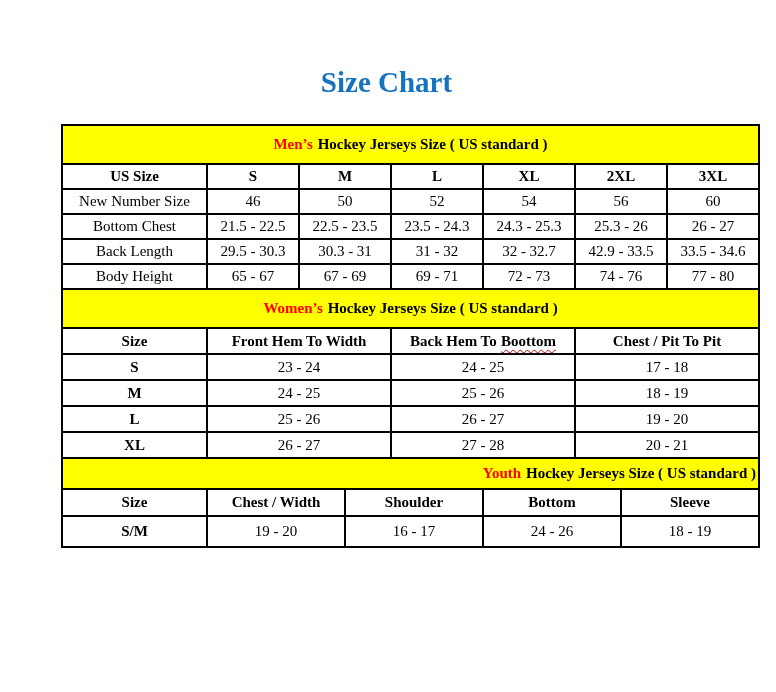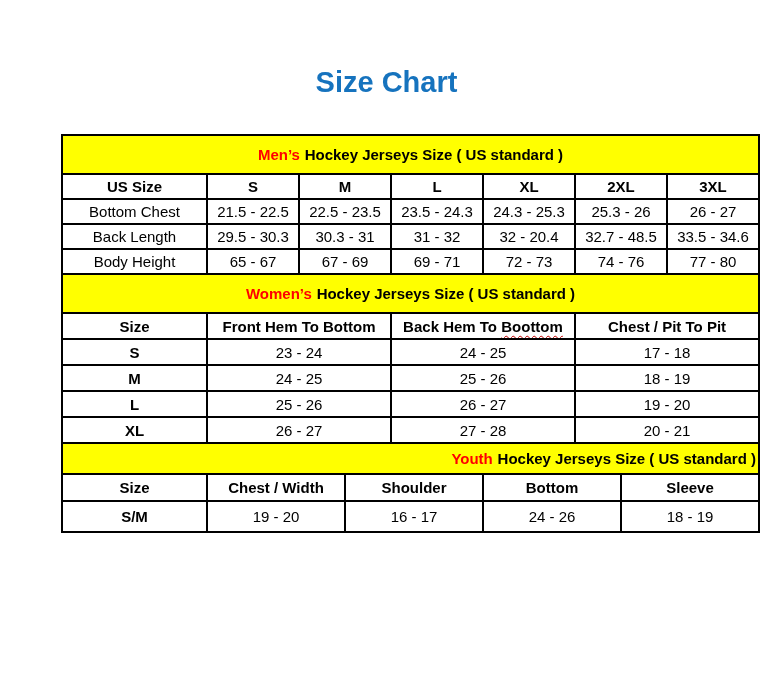--- a/index.html
+++ b/index.html
@@ -1,36 +1,36 @@
 <!DOCTYPE html>
 <html><head>
 <meta charset="utf-8">
 <style>
   html, body { margin: 0; padding: 0; background: #ffffff; }
   .page {
     position: relative;
     width: 776px;
     height: 692px;
     background: #ffffff;
-    font-family: Liberation Sans, sans-serif;
+    font-family: Liberation Serif, serif;
     overflow: hidden;
   }
   .doc-title {
     position: absolute;
     top: 66px;
     left: 38px;
     width: 697px;
     text-align: center;
     font-size: 29px;
     font-weight: bold;
     color: #1673BE;
   }
   .tables {
     position: absolute;
-    top: 134px;
+    top: 124px;
     left: 38px;
     width: 697px;
     padding-left: 23px;
   }
   table.sheet {
     border-collapse: collapse;
     table-layout: fixed;
     width: 697px;
   }
   table.sheet + table.sheet { margin-top: -2px; }
@@ -98,35 +98,44 @@
       <tr class="hrow">
         <td>US Size</td>
         <td>S</td>
         <td>M</td>
         <td>L</td>
         <td>XL</td>
         <td>2XL</td>
         <td>3XL</td>
       </tr>
       <tr class="drow">
+        <td>New Number Size</td>
+        <td>46</td>
+        <td>50</td>
+        <td>52</td>
+        <td>54</td>
+        <td>56</td>
+        <td>60</td>
+      </tr>
+      <tr class="drow">
         <td>Bottom Chest</td>
         <td>21.5 - 22.5</td>
         <td>22.5 - 23.5</td>
         <td>23.5 - 24.3</td>
         <td>24.3 - 25.3</td>
         <td>25.3 - 26</td>
         <td>26 - 27</td>
       </tr>
       <tr class="drow">
         <td>Back Length</td>
         <td>29.5 - 30.3</td>
         <td>30.3 - 31</td>
         <td>31 - 32</td>
-        <td>32 - 20.4</td>
-        <td>32.7 - 48.5</td>
+        <td>32 - 32.7</td>
+        <td>42.9 - 33.5</td>
         <td>33.5 - 34.6</td>
       </tr>
       <tr class="drow">
         <td>Body Height</td>
         <td>65 - 67</td>
         <td>67 - 69</td>
         <td>69 - 71</td>
         <td>72 - 73</td>
         <td>74 - 76</td>
         <td>77 - 80</td>
@@ -140,21 +149,21 @@
           <col style="width:184px">
           <col style="width:184px">
           <col style="width:184px">
       </colgroup>
       <tbody>
           <tr>
         <td class="band" colspan="4"><span class="hl">Women’s</span><span class="band-rest">Hockey Jerseys Size ( US standard )</span></td>
       </tr>
       <tr class="hrow">
         <td>Size</td>
-        <td>Front Hem To Bottom</td>
+        <td>Front Hem To Width</td>
         <td><span>Back Hem To</span><span class="squiggle">Boottom</span></td>
         <td>Chest / Pit To Pit</td>
       </tr>
       <tr class="drow">
         <td>S</td>
         <td>23 - 24</td>
         <td>24 - 25</td>
         <td>17 - 18</td>
       </tr>
       <tr class="drow">

